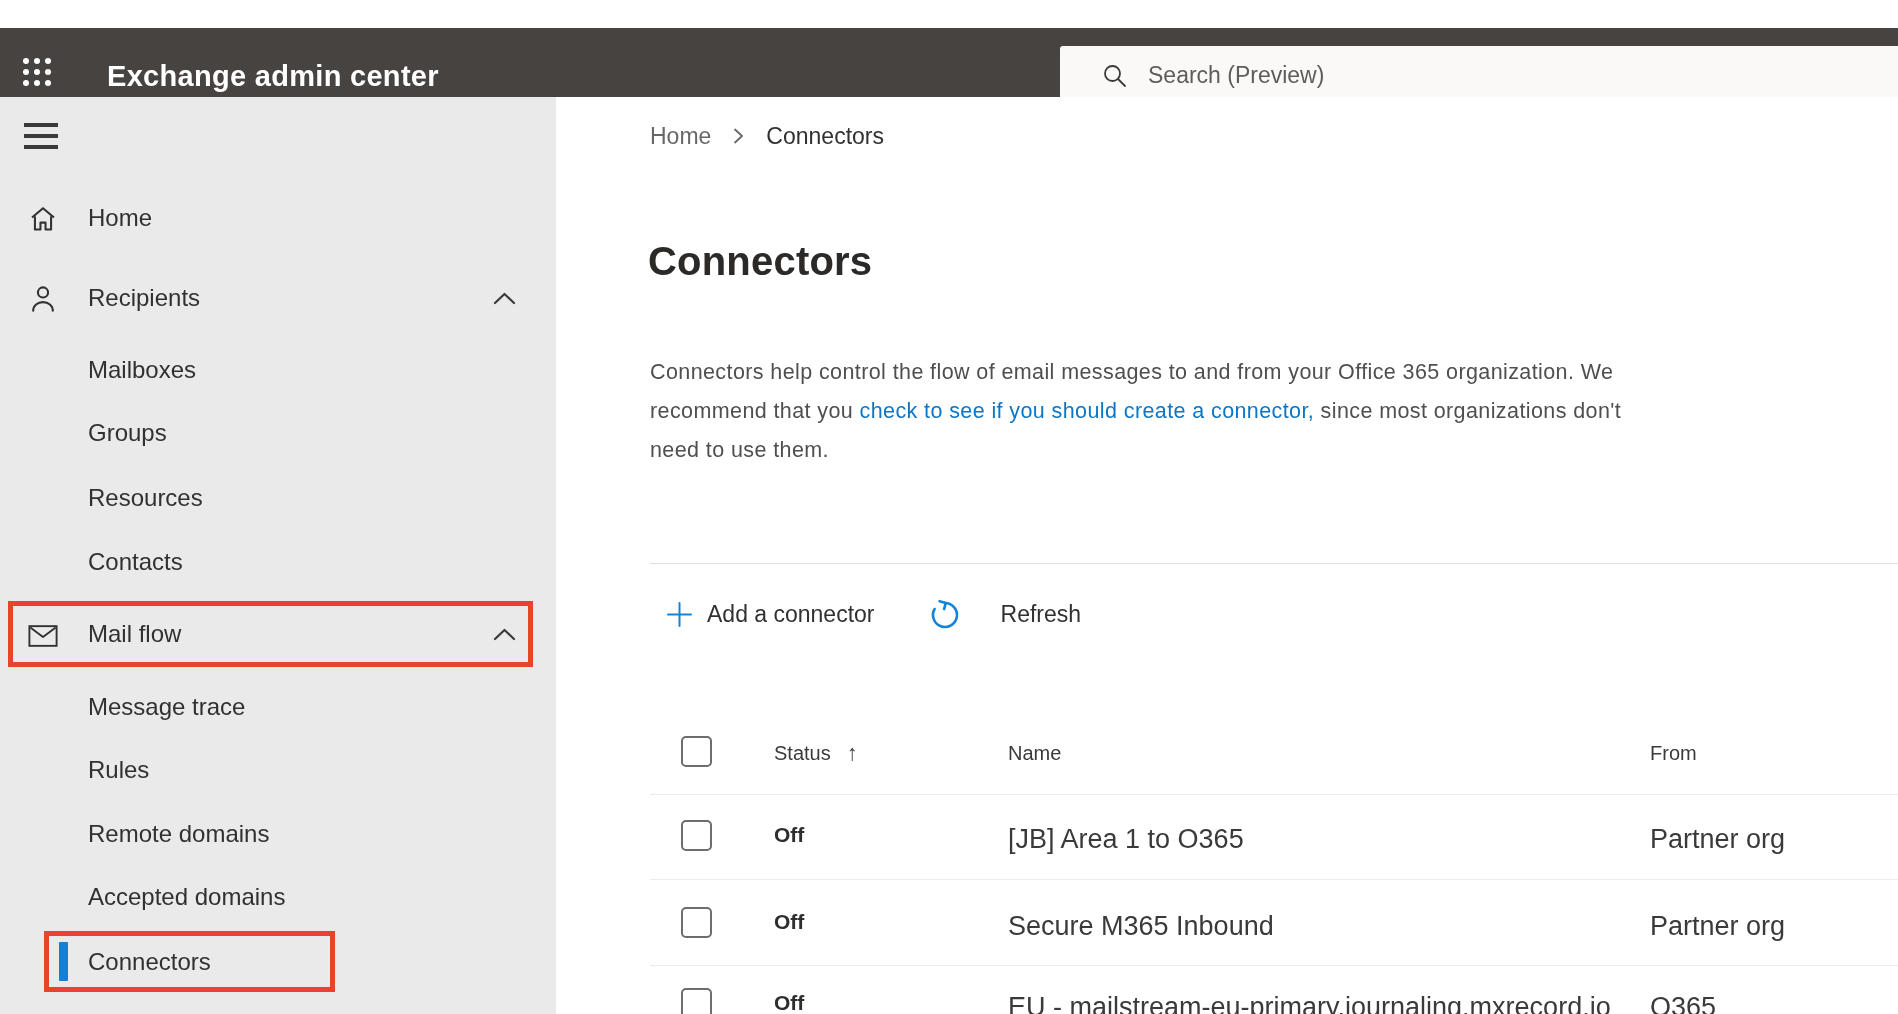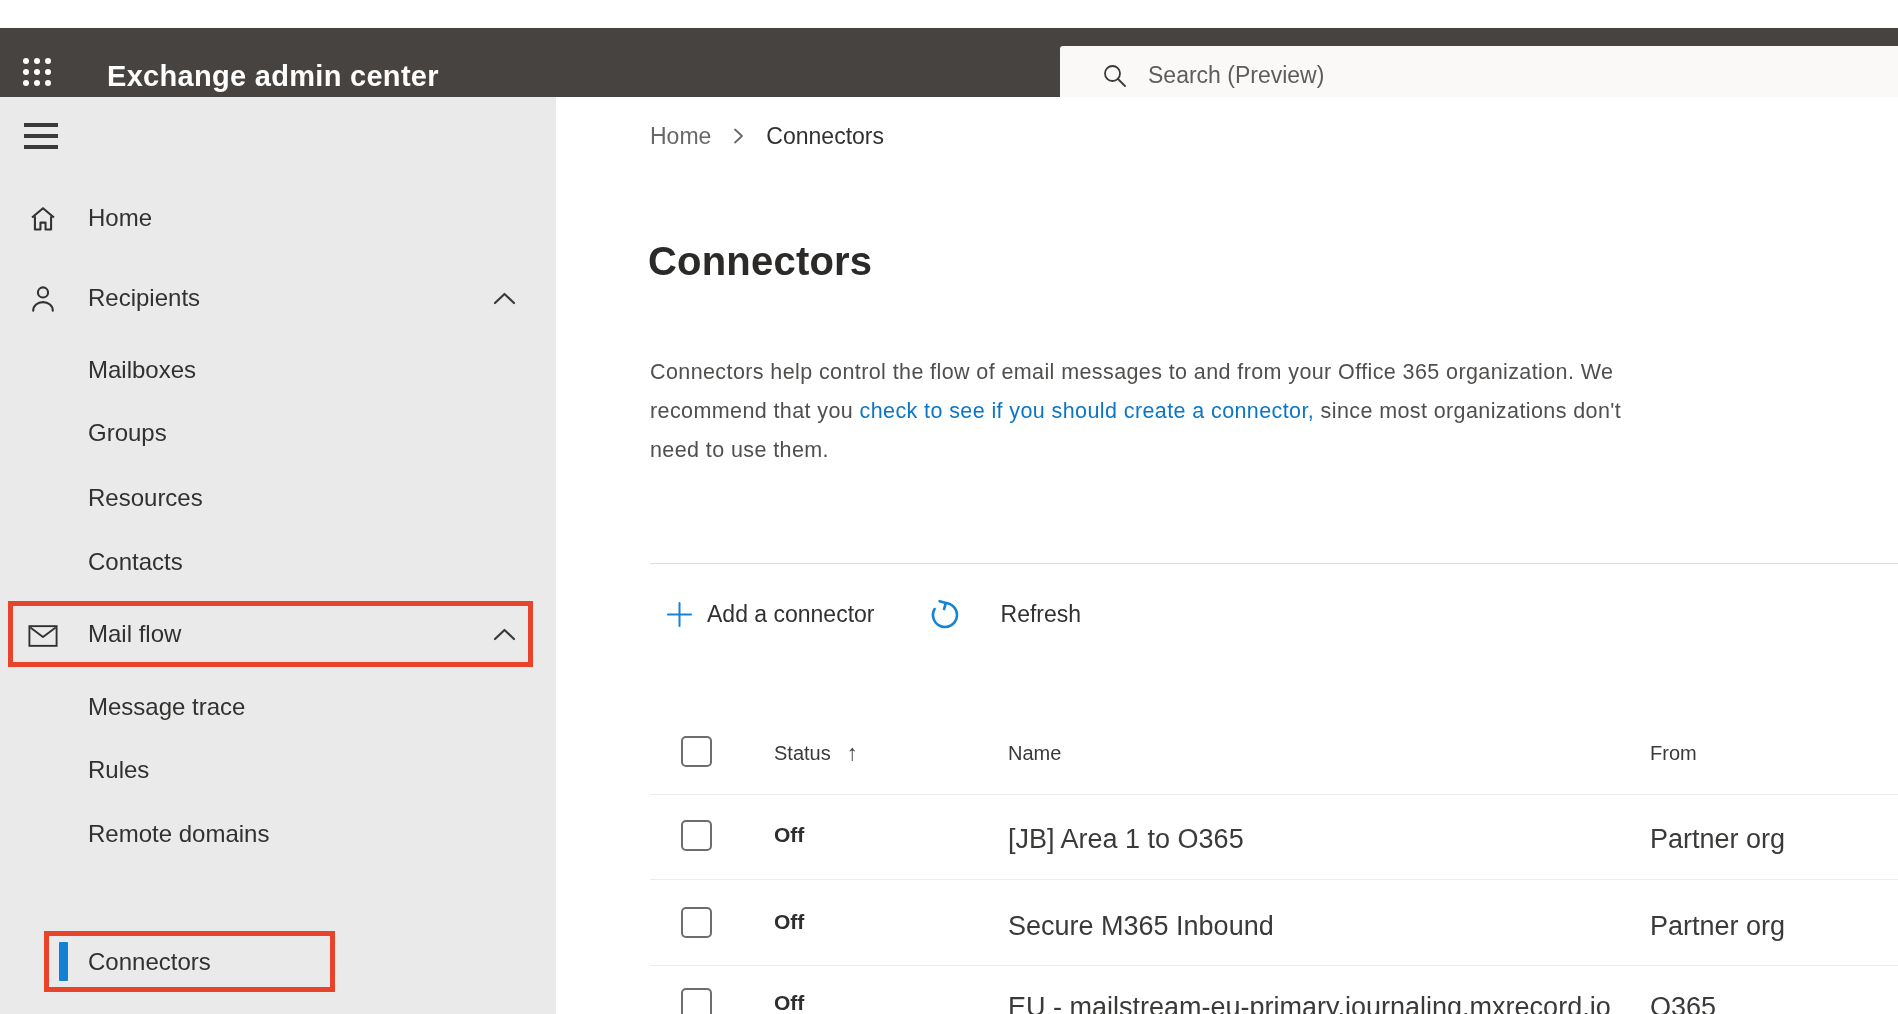--- a/index.html
+++ b/index.html
@@ -143,20 +143,23 @@
 
     <div class="nav-item" style="top:584px">
       <span class="label">Message trace</span>
     </div>
     <div class="nav-item" style="top:647px">
       <span class="label">Rules</span>
     </div>
     <div class="nav-item" style="top:711px">
       <span class="label">Remote domains</span>
     </div>
+    <div class="nav-item" style="top:774px">
+      <span class="label">Accepted domains</span>
+    </div>
     <div class="nav-item" style="top:839px">
       <span class="label">Connectors</span>
     </div>
 
     <div class="blue-bar"></div>
     <div class="annot mailflow"></div>
     <div class="annot connectors"></div>
   </div>
 
   <div class="main">

